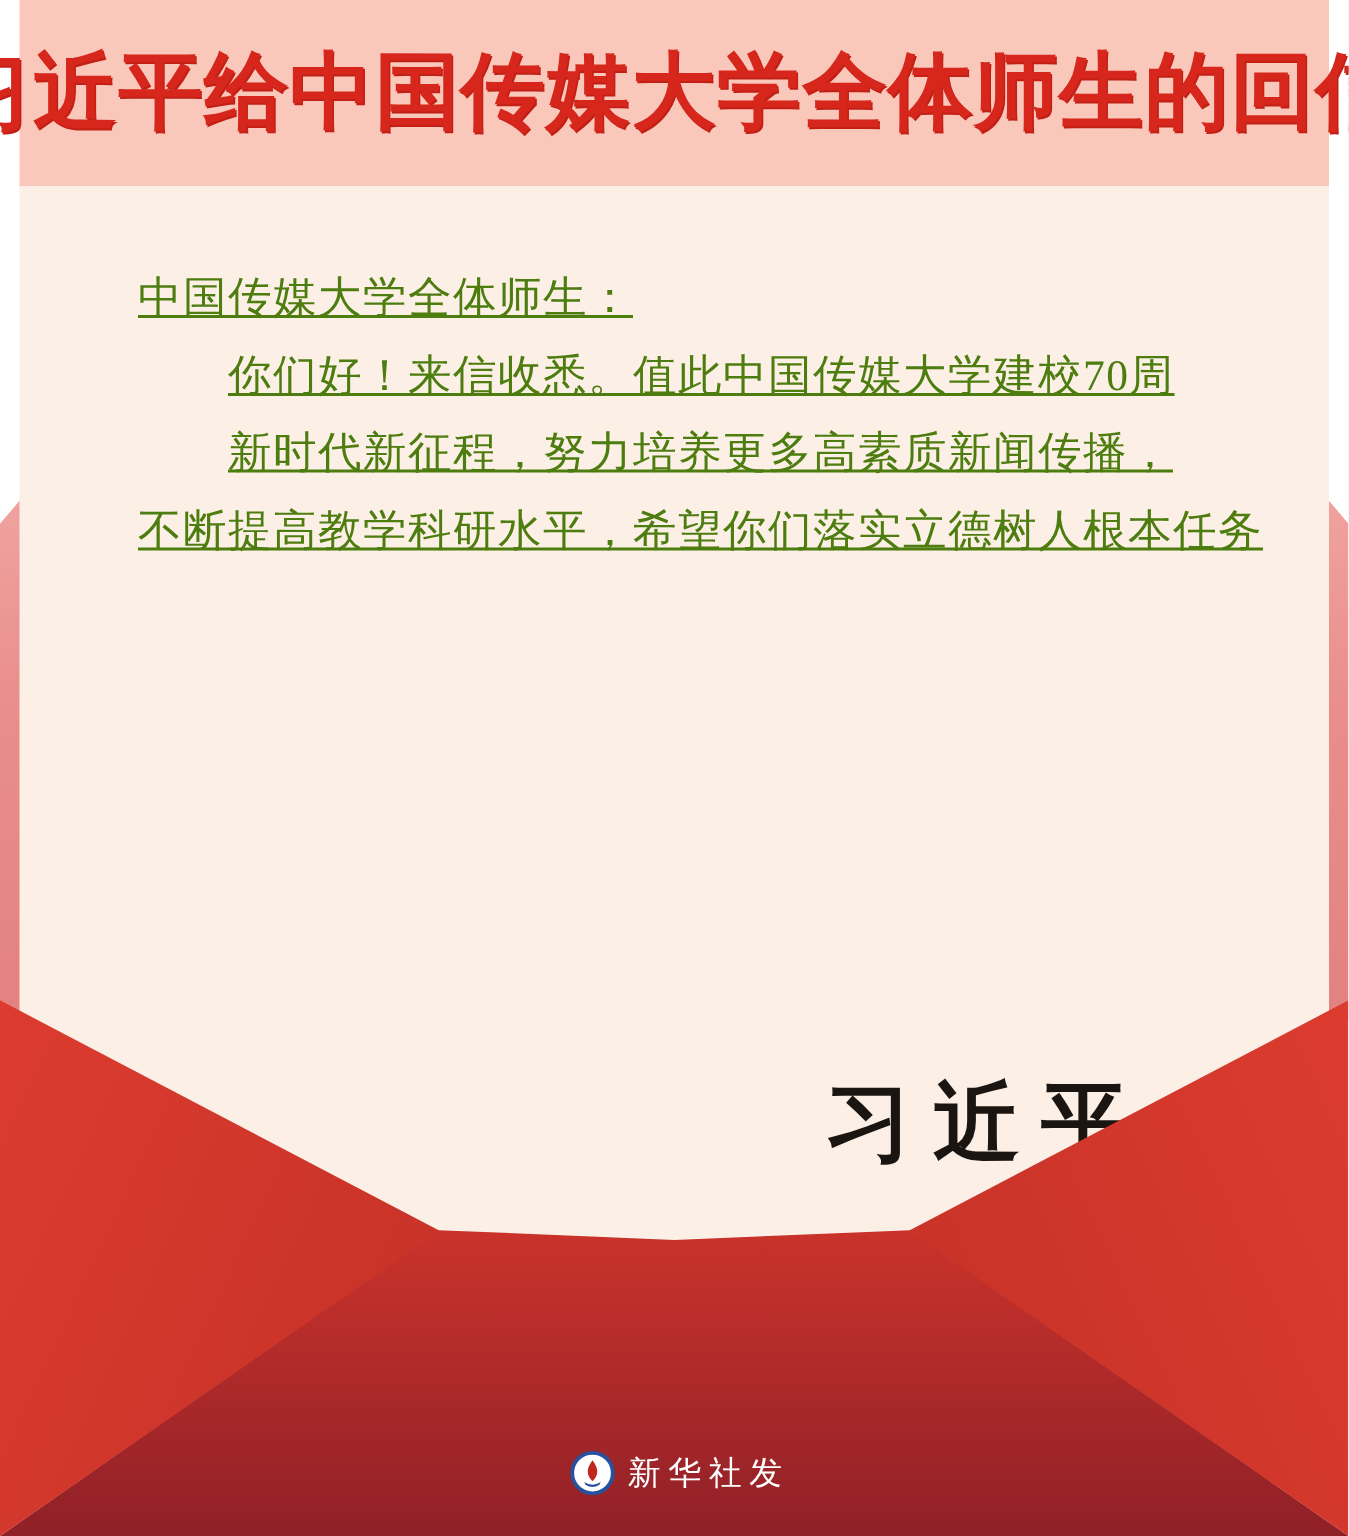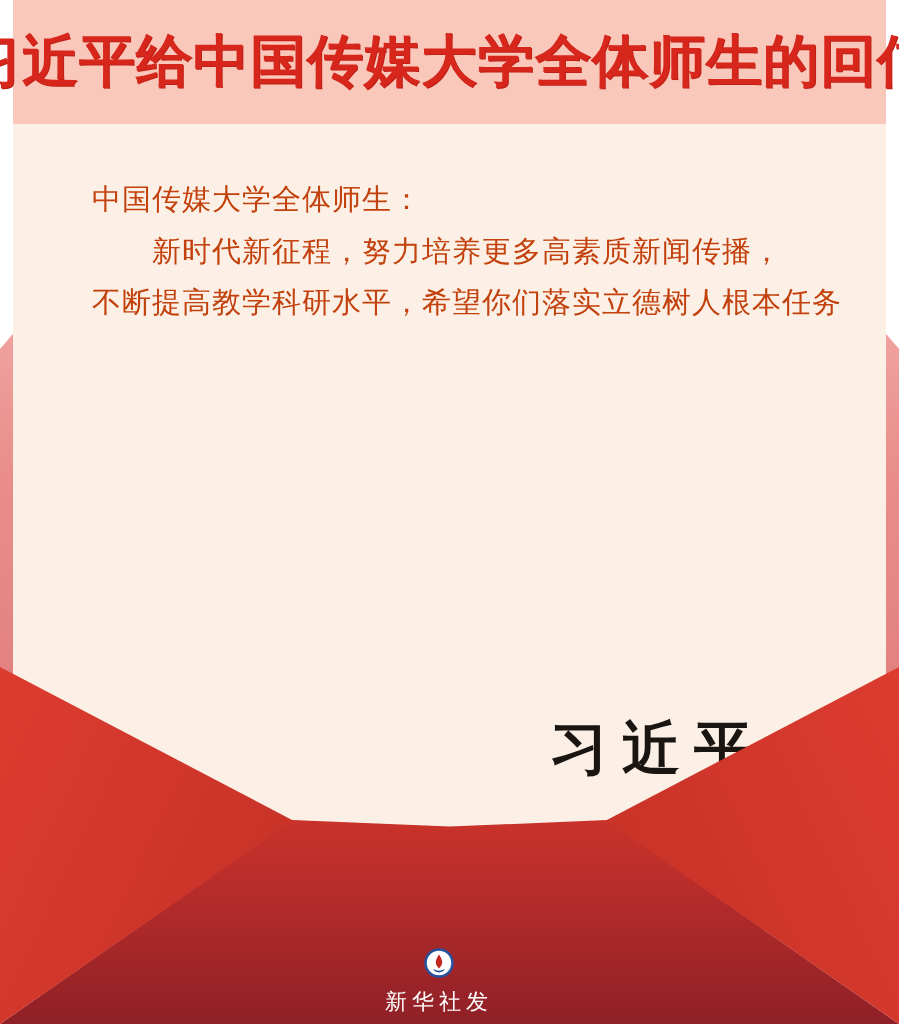--- a/index.html
+++ b/index.html
@@ -29,24 +29,25 @@
   }
 
   
   .paper {
     left: 13px; top: 124px; width: 873px; height: 746px;
     background: #fcf0e6;
   }
   .letter-body {
     position: absolute;
     left: 79px; top: 50px; width: 720px;
-    color: #c2410c;
+    color: #4d7c0f;
     font-size: 29px;
     line-height: 51.5px;
     letter-spacing: 1px;
+    text-decoration: underline;
   }
   .letter-line { white-space: nowrap; }
   .indent { padding-left: 60px; }
 
   .signature {
     position: absolute;
     left: 430px; top: 586px; width: 430px;
     text-align: center;
     font-size: 58px;
     letter-spacing: 14px;
@@ -87,25 +88,24 @@
     background: linear-gradient(115deg, #dd3c30 0%, #c93328 35%, #a3242a 75%, #97222a 100%);
     clip-path: polygon(0 7%, 32.6% 47%, 0 100%);
   }
   .env-flap-right {
     background: linear-gradient(245deg, #dd3c30 0%, #c93328 35%, #a3242a 75%, #97222a 100%);
     clip-path: polygon(100% 7%, 67.4% 47%, 100% 100%);
   }
 
   
   .footer-credit {
-    left: 4px; top: 962px; width: 870px; height: 40px;
+    left: 18px; top: 962px; width: 870px; height: 40px;
     display: flex; align-items: center; justify-content: center;
     gap: 9px;
     z-index: 5;
-    flex-direction: column;
   }
   .emblem { width: 30px; height: 30px; flex: 0 0 auto; }
   .credit-text {
     color: #ffffff;
     font-size: 22px;
     letter-spacing: 5px;
     white-space: nowrap;
   }
 </style>
 </head>
@@ -114,20 +114,21 @@
 <div class="layer wall wall-left"></div>
 <div class="layer wall wall-right"></div>
 
 <div class="layer header-band">
   <div class="poster-title">习近平给中国传媒大学全体师生的回信</div>
 </div>
 
 <div class="layer paper">
   <div class="letter-body">
     <div class="letter-line">中国传媒大学全体师生：</div>
+    <div class="letter-line indent">你们好！来信收悉。值此中国传媒大学建校70周</div>
     <div class="letter-line indent">新时代新征程，努力培养更多高素质新闻传播，</div>
     <div class="letter-line">不断提高教学科研水平，希望你们落实立德树人根本任务</div>
   </div>
   <div class="signature">习近平</div>
   <div class="sign-date">2024年9月25日</div>
 </div>
 
 <div class="layer envelope">
   <div class="env-layer env-pocket"></div>
   <div class="env-layer env-flap-left"></div>

